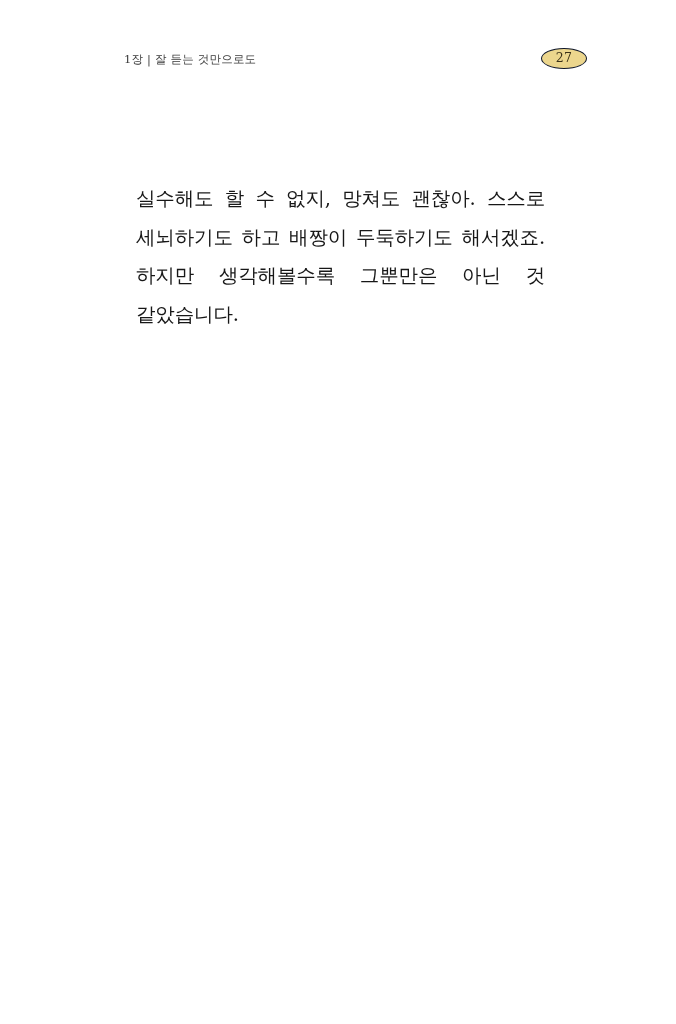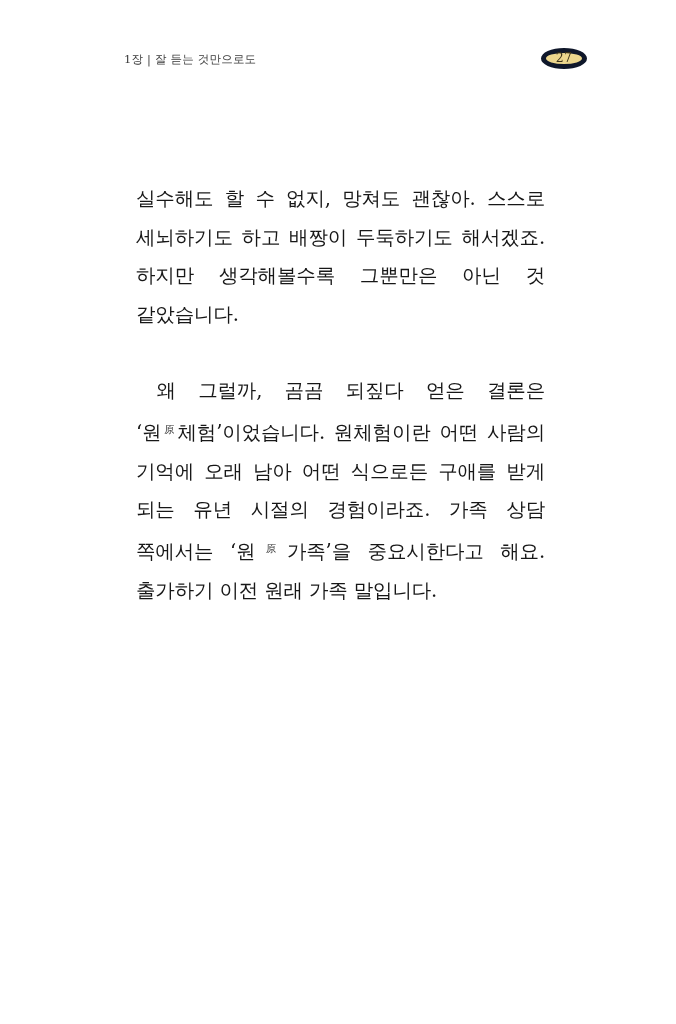--- a/index.html
+++ b/index.html
@@ -43,21 +43,21 @@
 
   
   .folio {
     position: absolute;
     left: 541px;
     top: 48px;
     width: 46px;
     height: 21px;
     border-radius: 50%;
     background: #ecd68d;
-    border: 5px solid #0f172a;
+    border: 1px solid #0f172a;
     box-sizing: border-box;
     display: flex;
     align-items: center;
     justify-content: center;
   }
   .folio-number {
     font-size: 12.5px;
     color: #3a3118;
     line-height: 1;
     letter-spacing: 0.3px;
@@ -105,17 +105,16 @@
   </div>
 
   <div class="folio">
     <span class="folio-number">27</span>
   </div>
 
   <div class="body-text">
 
     <p class="para"><span>실수해도 할 수 없지, 망쳐도 괜찮아. 스스로 세뇌하기도 하고 배짱이 두둑하기도 해서겠죠. 하지만 생각해볼수록 그뿐만은 아닌 것 같았습니다.</span></p>
 
-    <p class="para indent"><span>왜 그럴까, 곰곰 되짚다 얻은 결론은 ‘원</span><span class="ruby-hanja">原</span><span>체험’이었습니다. 원체험이란 어떤 사람의 기억에 오래 남아 어떤 식으로든 구애를 받게 되는 유년 시절의 경험이라죠. 가족 상담 쪽에서는 ‘원</span><span class="ruby-hanja">原</span><span>가족’을 중요시한다고 해요. 출가하기 이전 원래 가족 말입니다.</span></p>
 
 
   </div>
 </div>
 
 </body></html>

